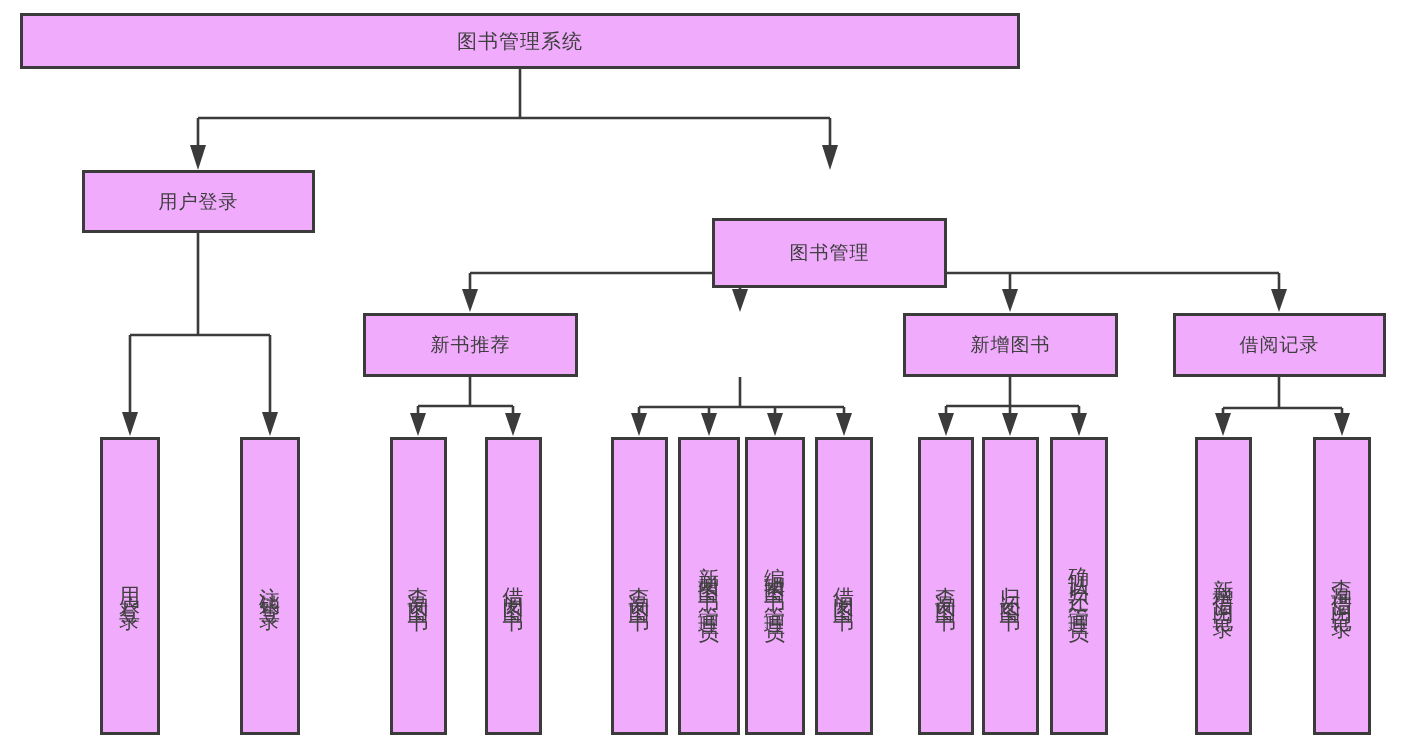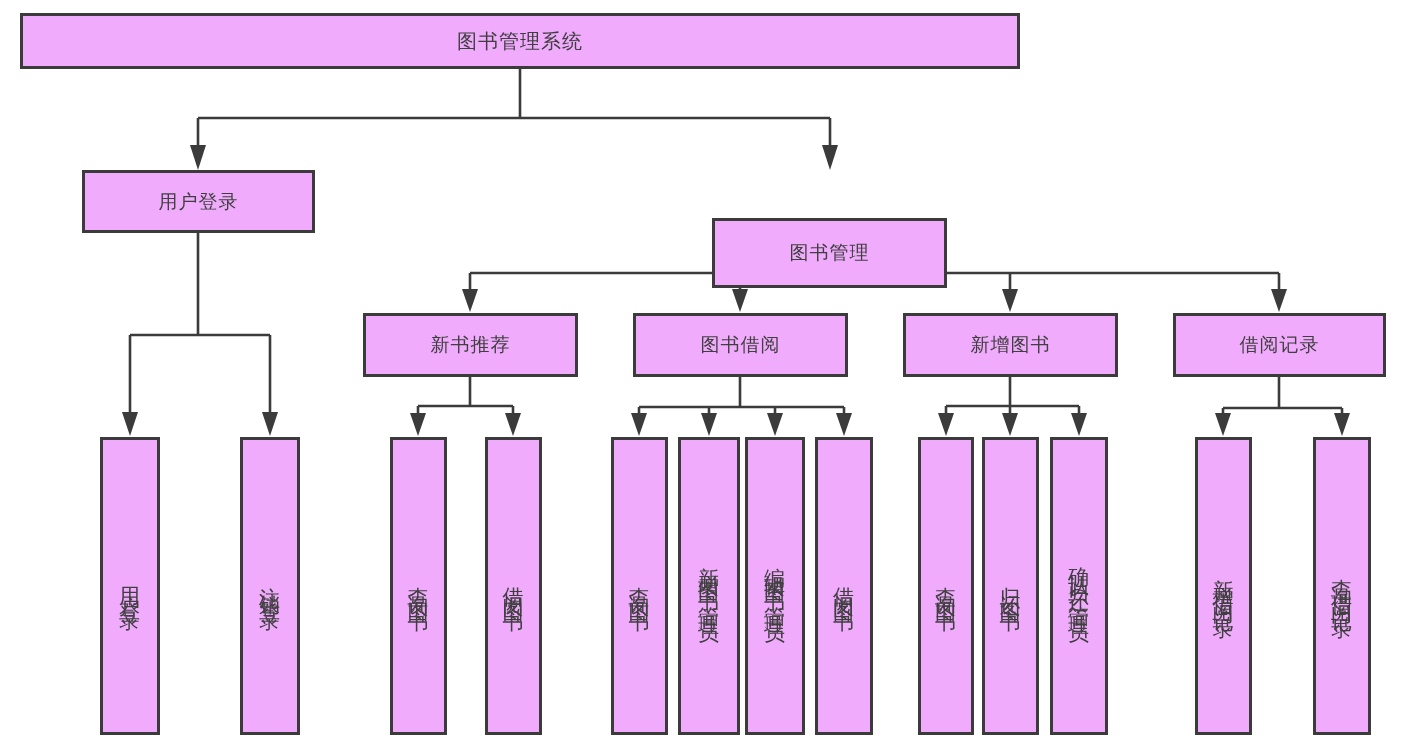--- a/index.html
+++ b/index.html
@@ -150,23 +150,20 @@
   <div class="node hnode l2a">
     <span>用户登录</span>
   </div>
   <div class="node hnode l2b">
     <span>图书管理</span>
   </div>
 
   <div class="node hnode l3 l3a">
     <span>新书推荐</span>
   </div>
-  <div class="node hnode l3 l3b">
-    <span>图书借阅</span>
-  </div>
   <div class="node hnode l3 l3c">
     <span>新增图书</span>
   </div>
   <div class="node hnode l3 l3d">
     <span>借阅记录</span>
   </div>
 
   <div class="node vnode g1c1">
     <span>用户登录</span>
   </div>

